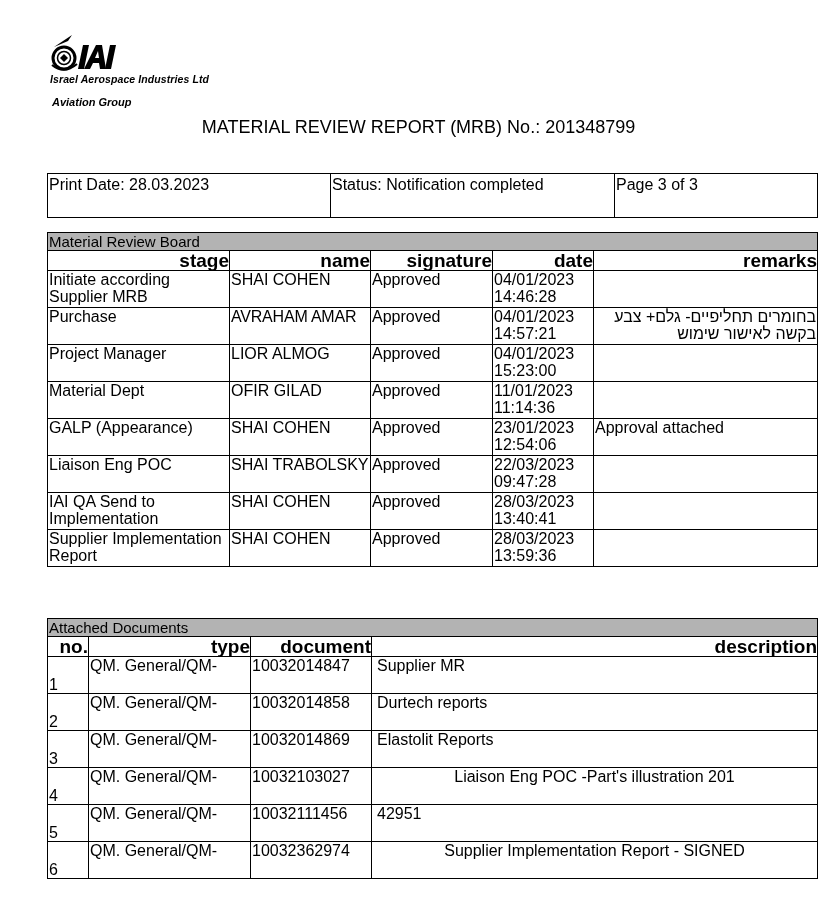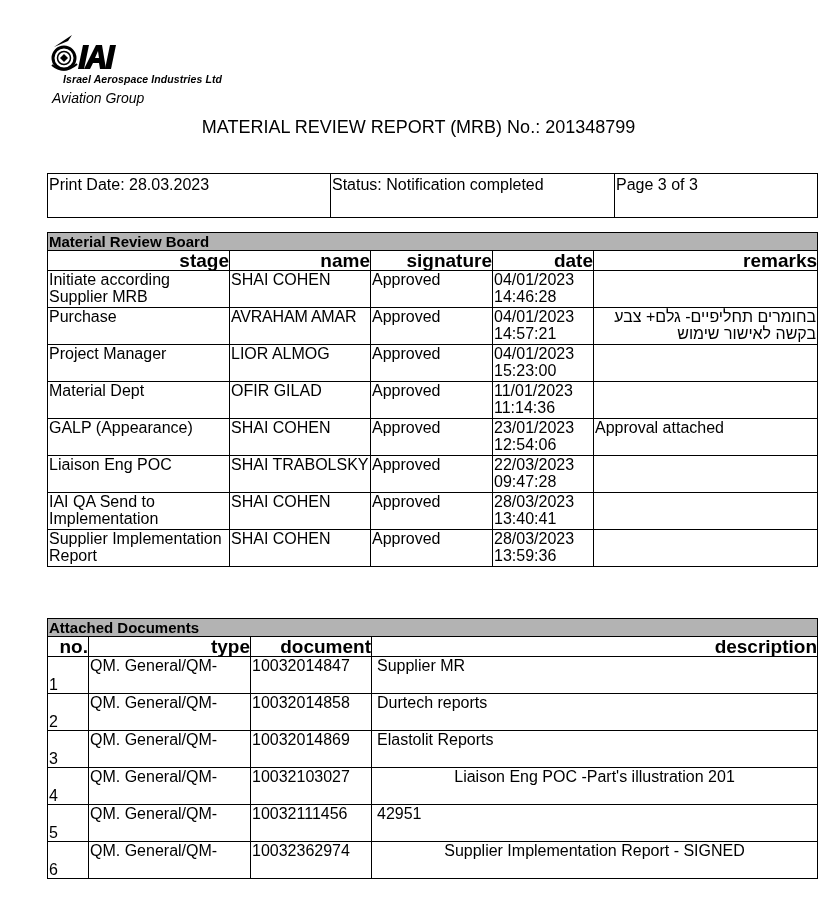--- a/index.html
+++ b/index.html
@@ -1,26 +1,26 @@
 <!DOCTYPE html>
 <html><head>
 <meta charset="utf-8">
 <style>
   html, body { margin:0; padding:0; background:#ffffff; }
   body { width:837px; height:915px; position:relative; overflow:hidden; font-family:"Liberation Sans", sans-serif; color:#000; }
   .logo { position:absolute; left:50px; top:33px; width:240px; height:62px; }
   .logo-mark { position:absolute; left:0; top:0; width:80px; height:40px; }
-  .logo-line1 { position:absolute; left:13px; top:40px; font-size:10.5px; font-weight:bold; font-style:italic; letter-spacing:0.1px; white-space:nowrap;text-align:center; }
-  .logo-line2 { position:absolute; left:2px; top:57px; font-size:14px; font-weight:normal; font-style:italic; white-space:nowrap; }
+  .logo-line1 { position:absolute; left:0; top:40px; font-size:10.5px; font-weight:bold; font-style:italic; letter-spacing:0.1px; white-space:nowrap;text-align:center; }
+  .logo-line2 { position:absolute; left:2px; top:63px; font-size:11px; font-weight:bold; font-style:italic; white-space:nowrap; }
   .title { position:absolute; left:0; width:837px; top:117px; text-align:center; font-size:18px; font-weight:normal; }
   table { border-collapse:collapse; position:absolute; table-layout:fixed;border-radius:12px; }
   td, th { border:1px solid #000; padding:0 1px; vertical-align:top; font-size:16px; line-height:17px; }
   .info { left:47px; top:173px; width:770px; }
   .info td { height:39px; padding:2px 1px; }
-  .sect-head td { background:#b3b3b3; font-weight:bold; font-size:15px; line-height:17px; height:17px; padding:0 1px; }
+  .sect-head td { background:#b3b3b3; font-weight:normal; font-size:15px; line-height:17px; height:17px; padding:0 1px; }
   .col-head th { font-size:19px; font-weight:bold; text-align:right; line-height:19px; height:19px; padding:0; }
   .mrb { left:47px; top:232px; width:770px; }
   .mrb td.cell { height:36px; }
   .docs { left:47px; top:618px; width:770px; }
   .docs td.cell { height:36px; }
   .docs td.no { vertical-align:bottom; }
   .docs td.desc { padding-left:5px; }
   .docs td.desc.tight { padding-left:1px;text-align:center; }
   .rtl { direction:rtl; text-align:right; }
 </style>

